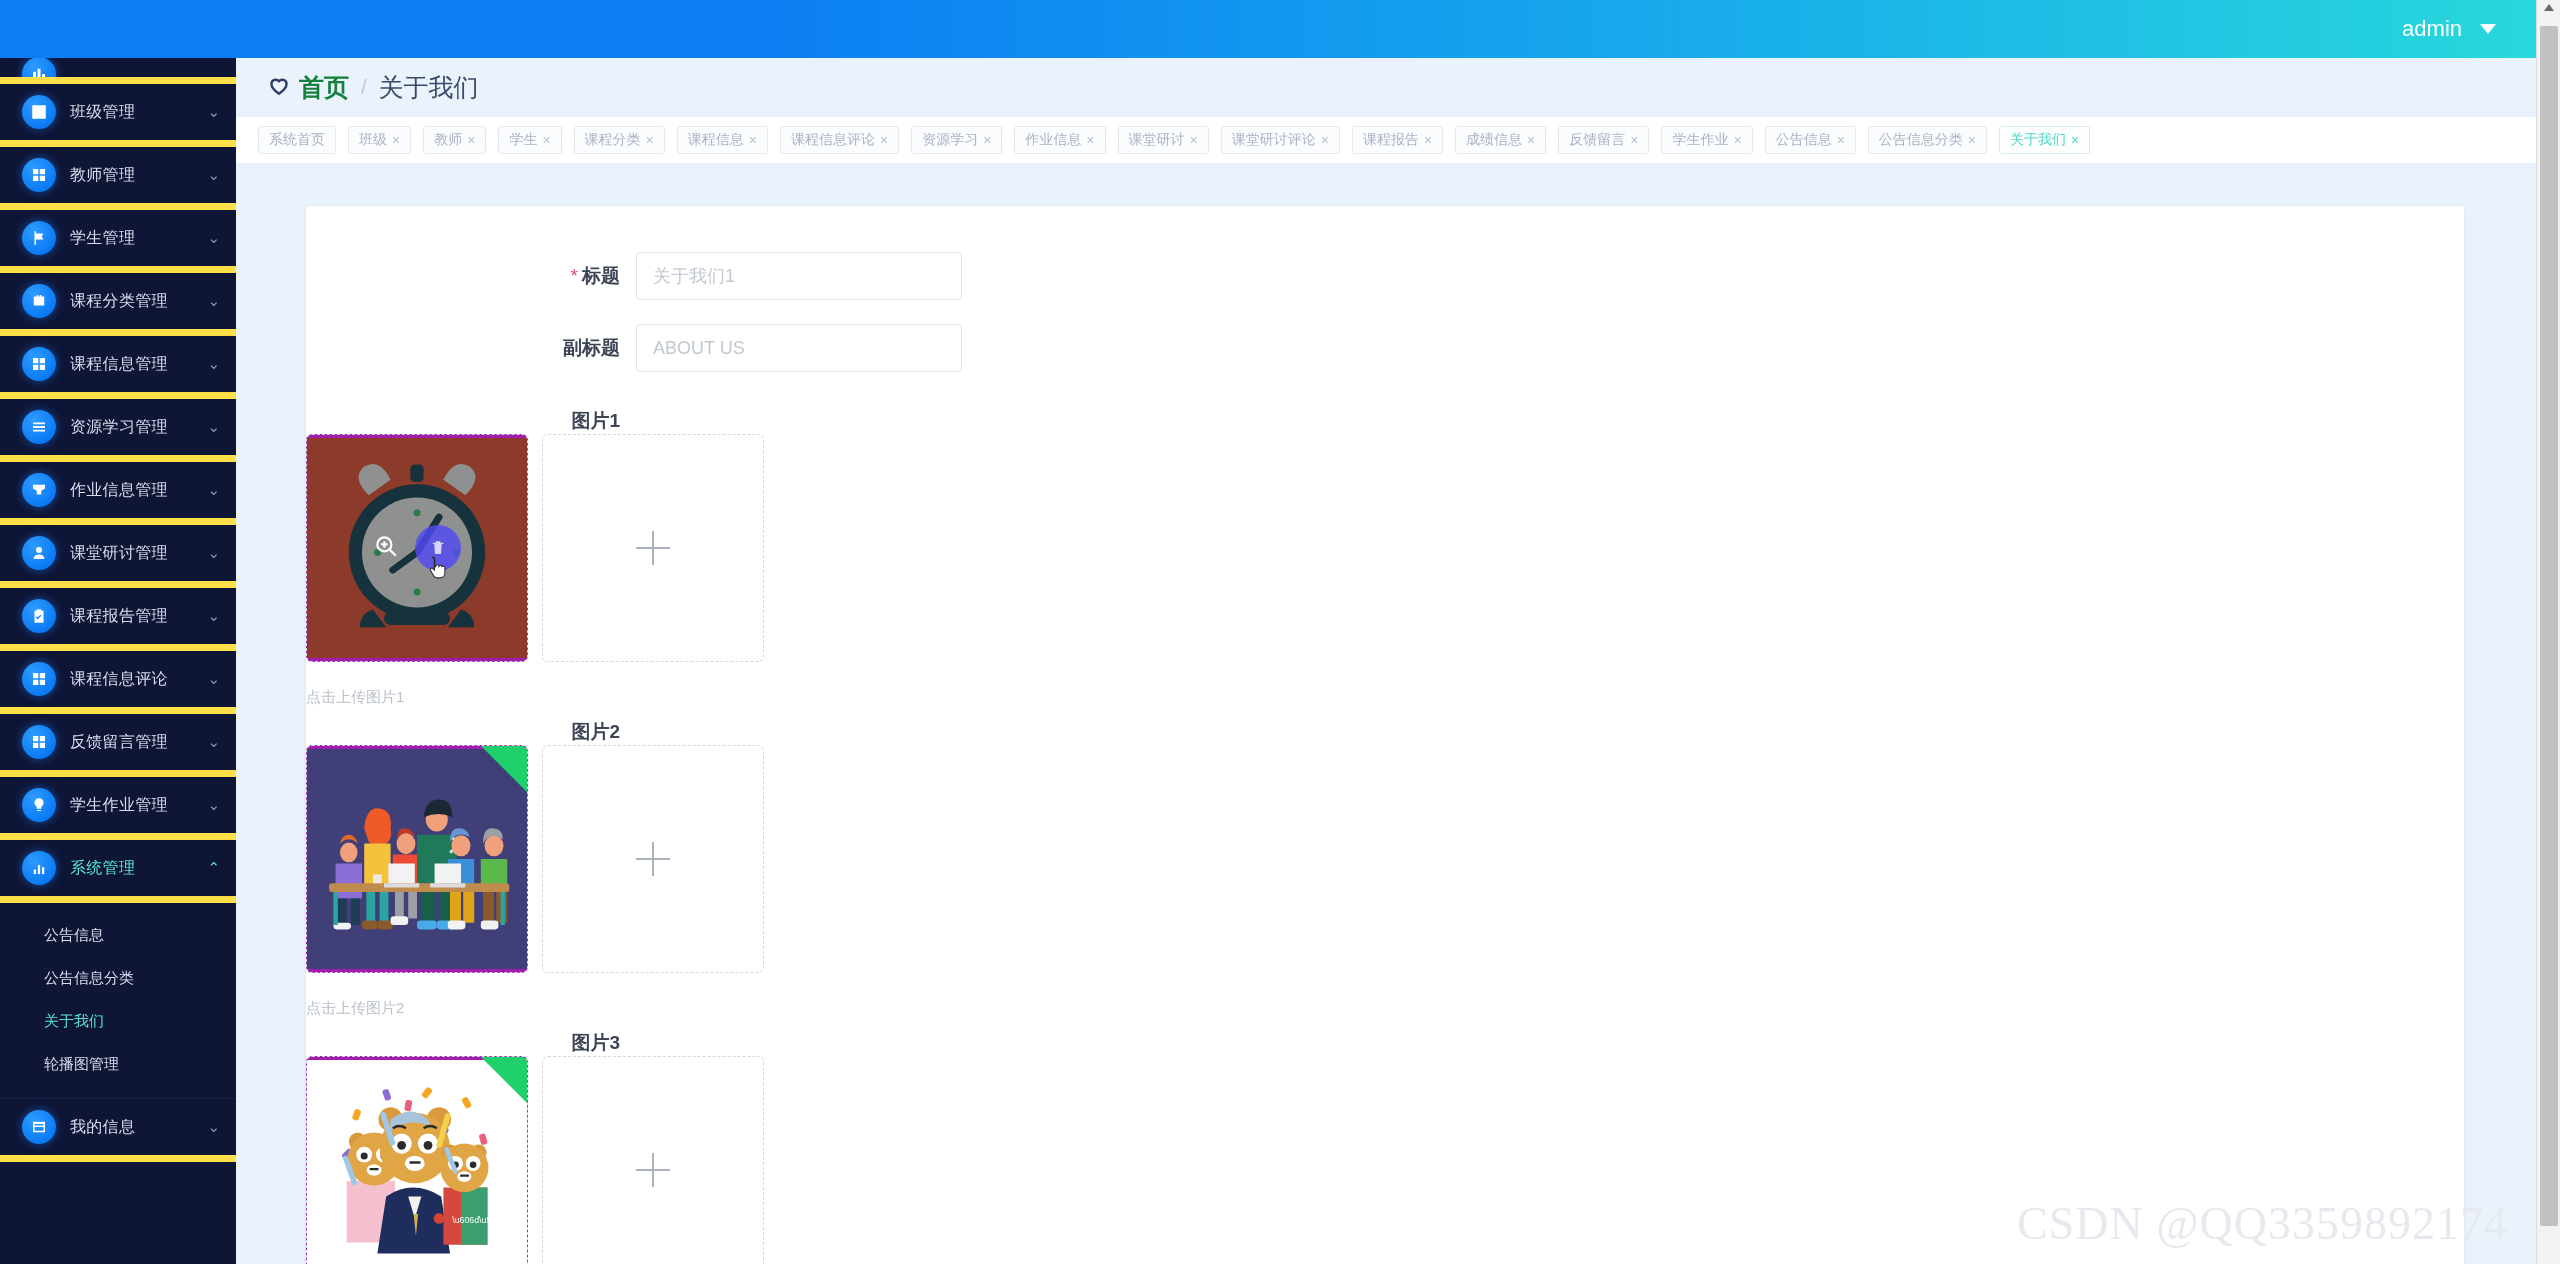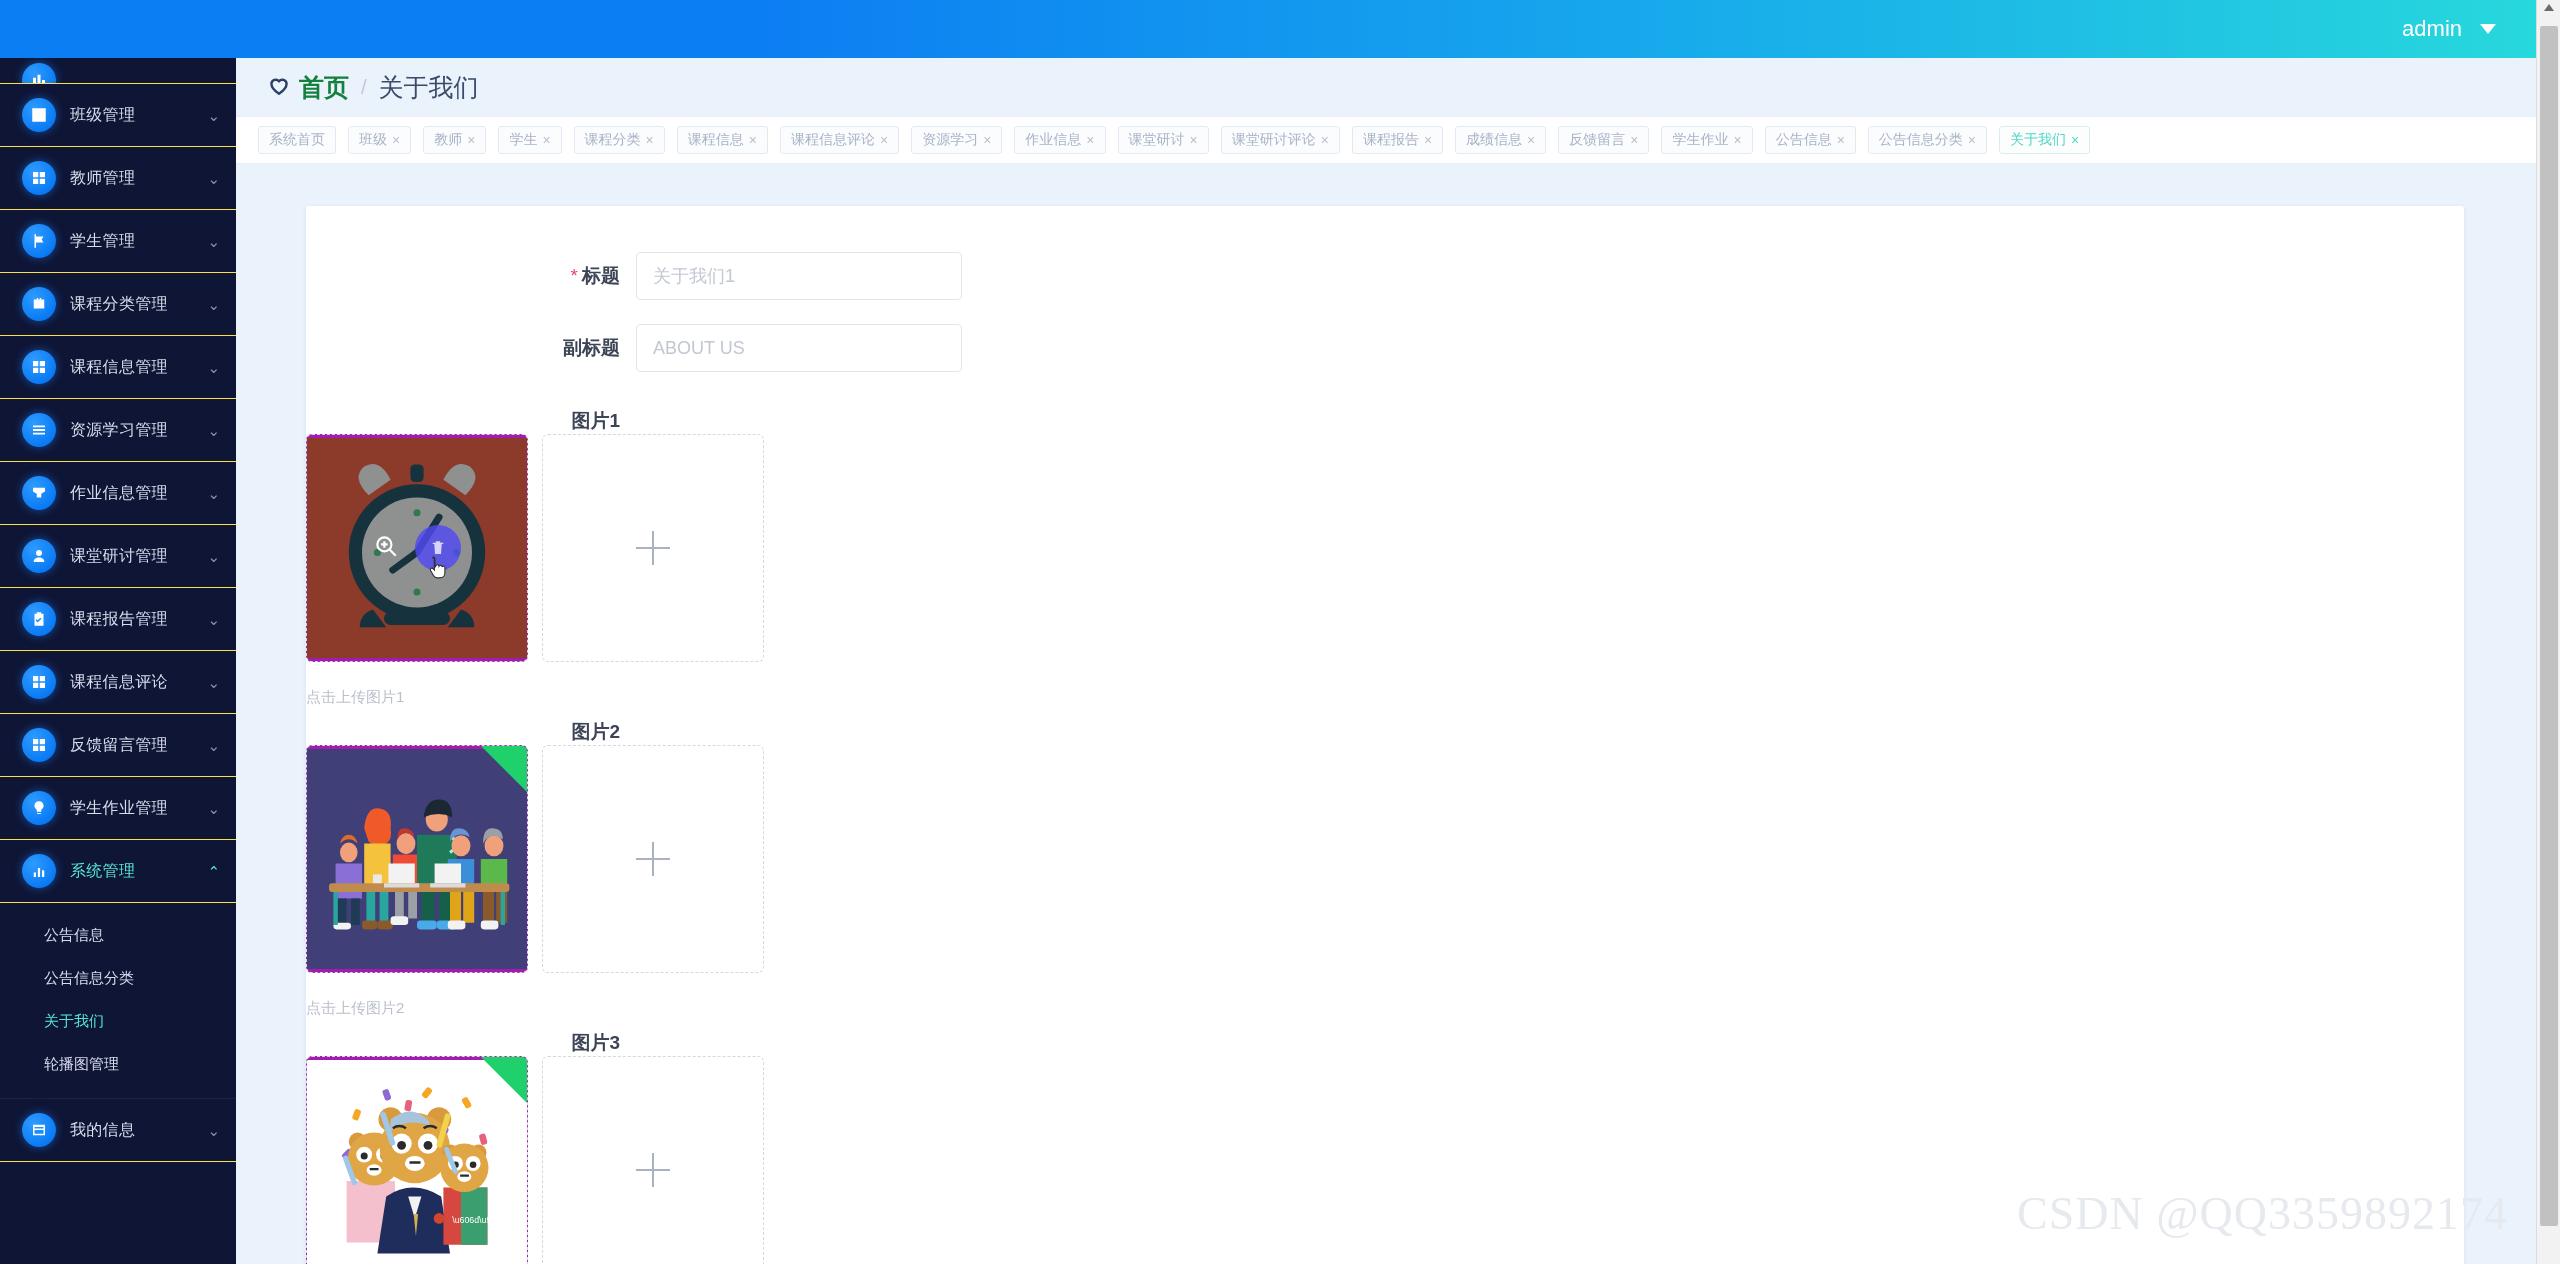--- a/index.html
+++ b/index.html
@@ -36,22 +36,23 @@
     width: 236px; height: 1206px;
     background: #0f1535;
     overflow: hidden;
     z-index: 20;
   }
   .menu-item {
     position: relative;
     height: 63px;
     display: flex; align-items: center;
     padding: 0 16px 0 22px;
-    border-bottom: 1px solid #fde047;
+    border-bottom: 7px solid #fde047;
     cursor: pointer;
+    font-family: Liberation Serif, serif;
   }
   .menu-icon {
     width: 34px; height: 34px; border-radius: 50%;
     background: radial-gradient(circle at 35% 30%, #2e9bff 0%, #0a7bf5 70%, #0a6ae0 100%);
     display: flex; align-items: center; justify-content: center;
     flex: 0 0 34px;
     box-shadow: 0 0 10px rgba(20,130,255,.55);
   }
   .menu-icon svg { width: 18px; height: 18px; fill: #ffffff; }
   .menu-label {
@@ -200,21 +201,21 @@
     background: rgba(81,73,243,.82);
     display: flex; align-items: center; justify-content: center;
     filter: blur(.3px);
   }
   .cursor-hand {
     position: absolute; left: 120px; top: 120px;
     width: 22px; height: 28px;
   }
 
   .watermark {
-    position: absolute; right: 28px; bottom: 24px;
+    position: absolute; right: 28px; bottom: 14px;
     font-family: "Liberation Serif", serif;
     font-size: 46px; color: #e6e9ee;
     letter-spacing: 1px; user-select: none;
     z-index: 5;
   }
 
   
   .vscroll {
     position: absolute; top: 0; right: 0;
     width: 24px; height: 1264px;

